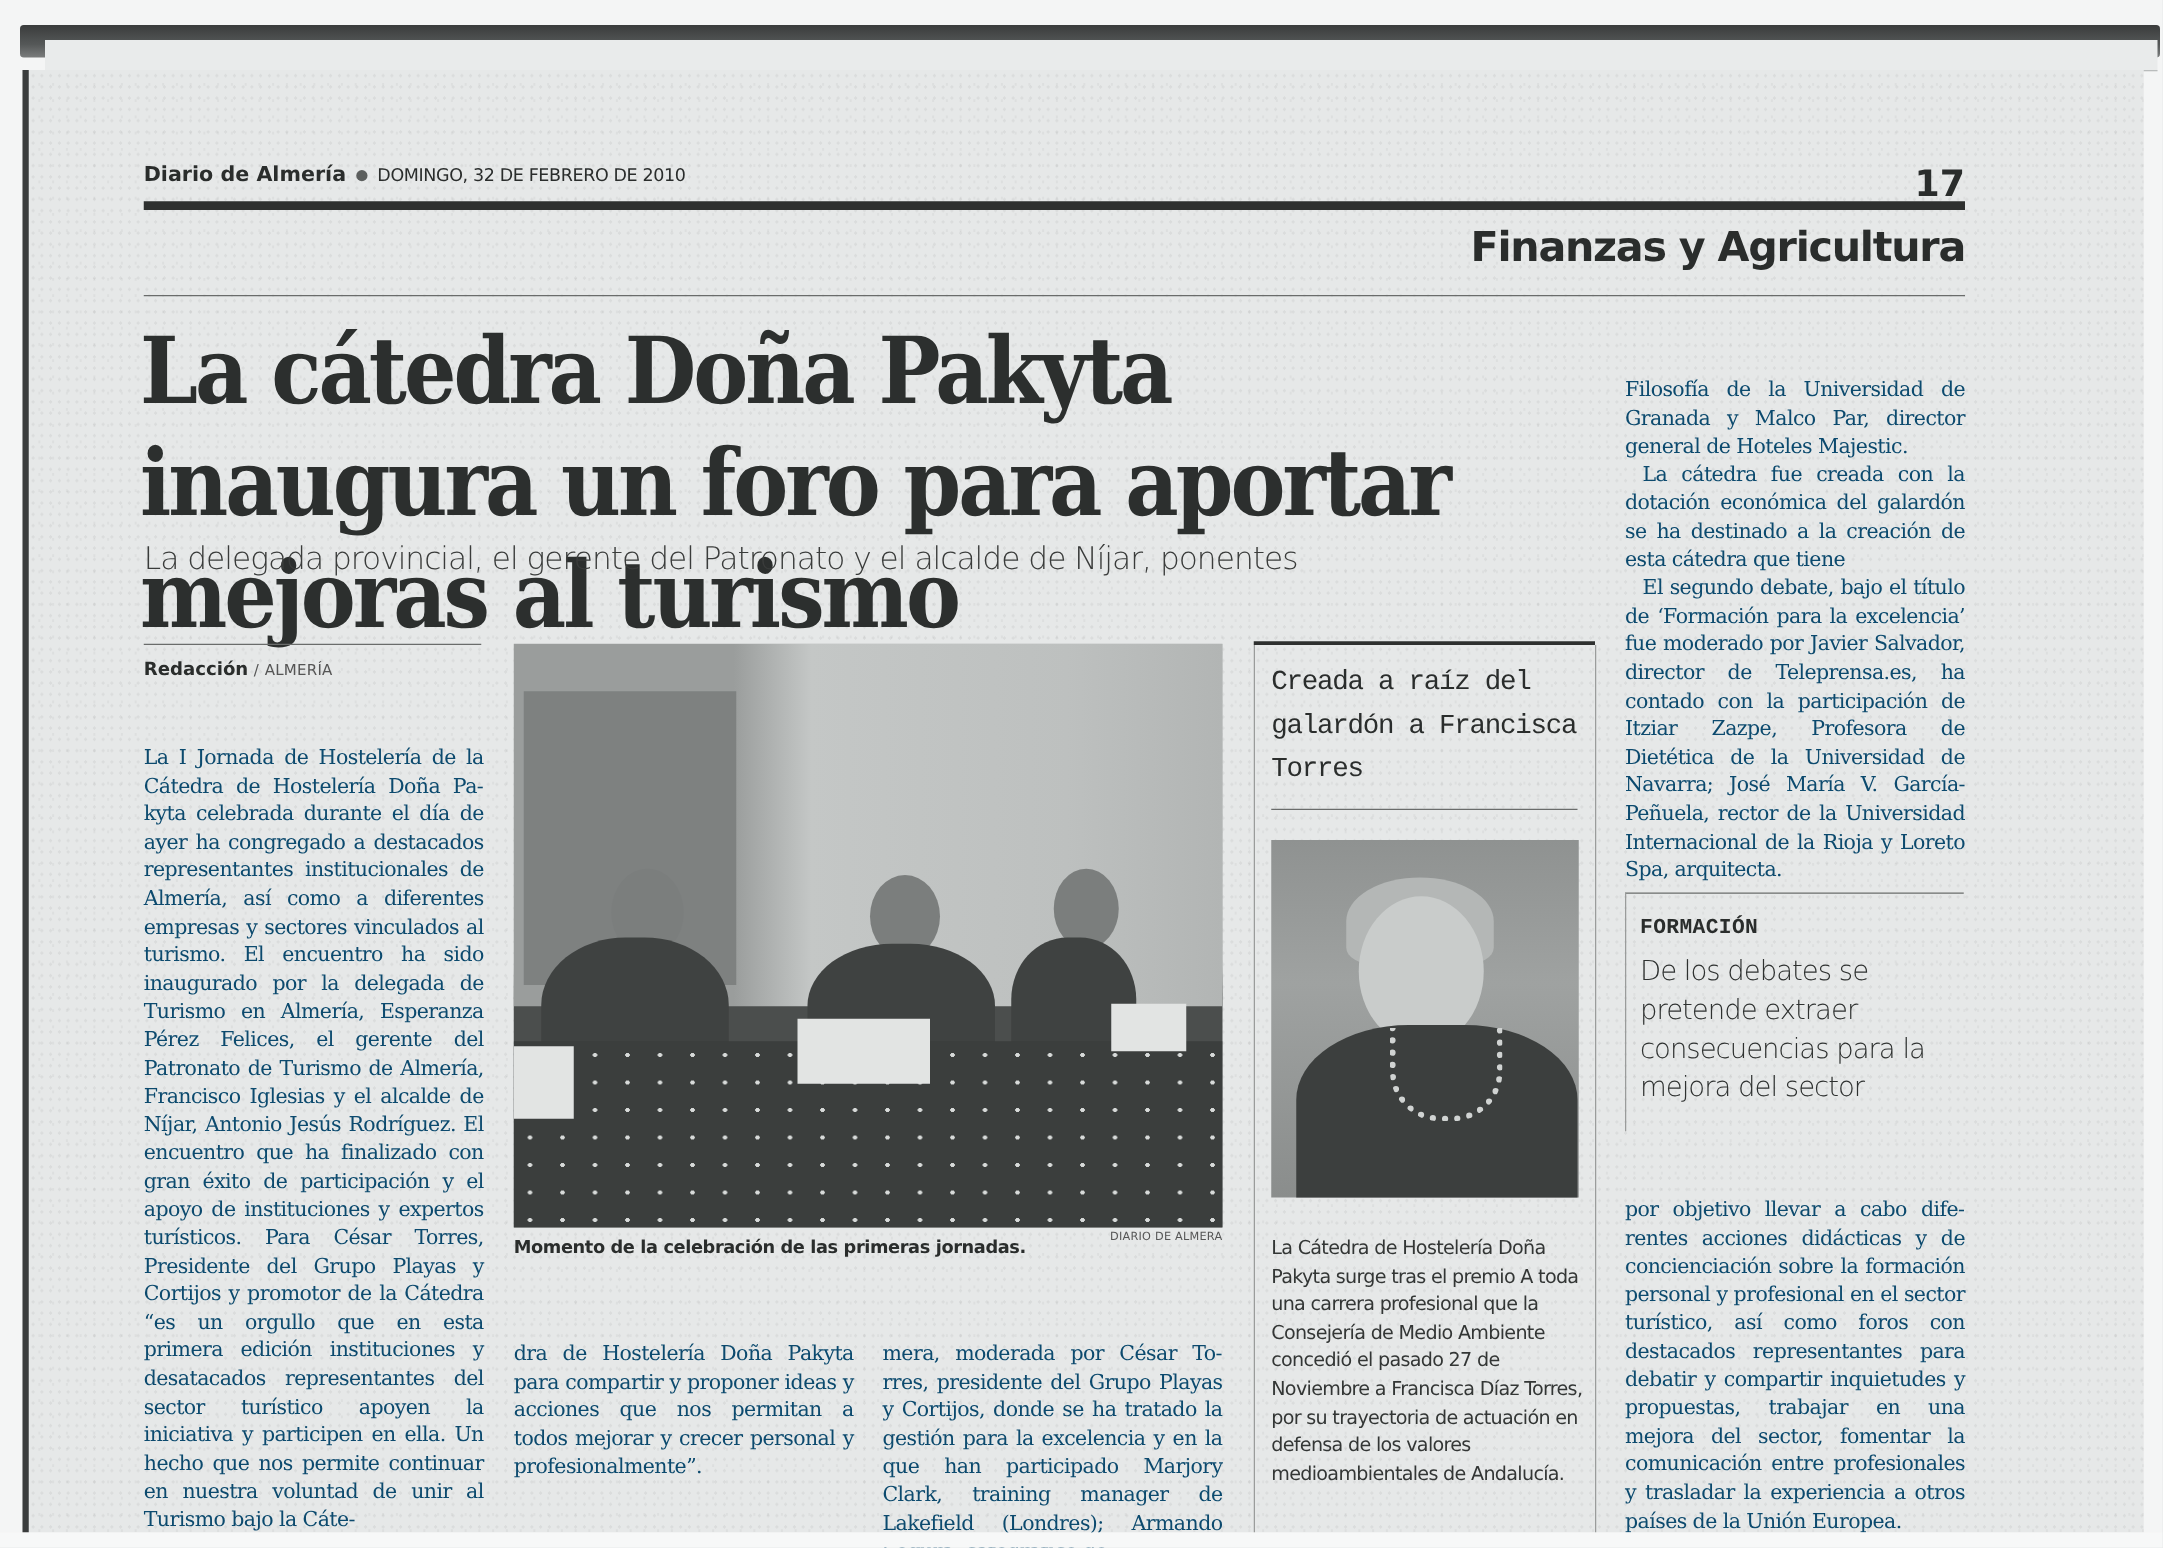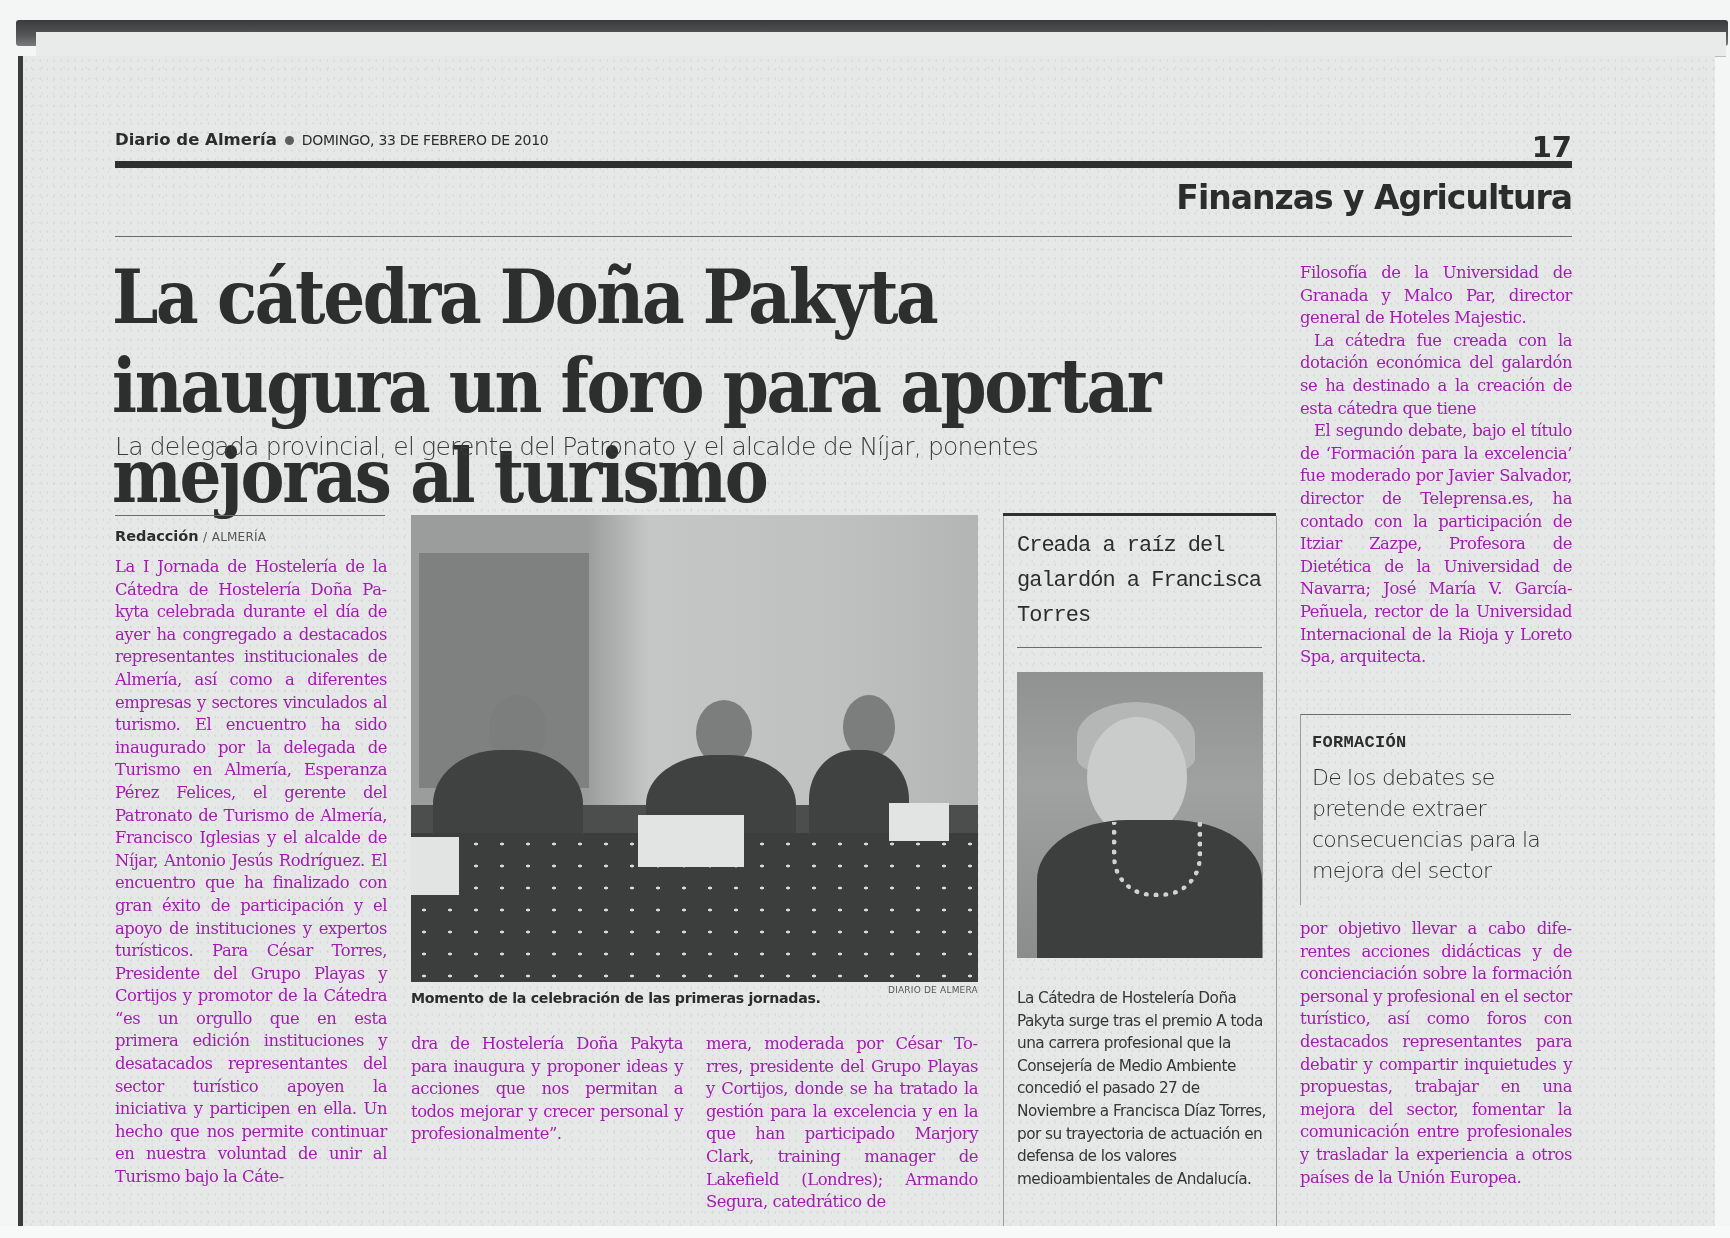--- a/index.html
+++ b/index.html
@@ -49,21 +49,21 @@
   }
   .subhead {
     left:115px; top:432px; width:1160px;
     font-family:"DejaVu Sans", sans-serif; font-weight:300;
     font-size:25px; letter-spacing:-0.8px; color:#3a3c3b;
   }
 
   
   .col {
     font-family:"DejaVu Serif", serif; font-size:16.4px; line-height:22.6px;
-    text-align:justify; hyphens:manual; color:#a21caf; letter-spacing:-0.45px;
+    text-align:justify; hyphens:manual; color:#0c4a6e; letter-spacing:-0.45px;margin-top:39px;
   }
   .col p { margin:0; }
   .col p.indent { text-indent:14px; }
 
   .byline-rule { left:115px; top:515px; width:270px; height:1px; background:#6a6c6b; }
   .byline { left:115px; top:528px; font-family:"DejaVu Sans", sans-serif; font-size:14px; }
   .byline b { font-size:14.5px; }
   .byline .loc { font-size:12px; color:#555; letter-spacing:0.2px; }
   .col1 { left:115px; top:556px; width:272px; }
 
@@ -112,21 +112,21 @@
 </style>
 </head>
 <body>
 
 <div class="scan-top"></div>
 <div class="scan-fold"></div>
 
 <div class="page"></div>
 
 <div class="abs masthead">
-  <span class="paper">Diario de Almería</span><span class="dot"></span><span class="date">DOMINGO, 33 DE FEBRERO DE 2010</span>
+  <span class="paper">Diario de Almería</span><span class="dot"></span><span class="date">DOMINGO, 32 DE FEBRERO DE 2010</span>
 </div>
 <div class="abs pagenum">17</div>
 <div class="abs rule-thick"></div>
 <div class="abs section">Finanzas y Agricultura</div>
 <div class="abs rule-thin"></div>
 
 <div class="abs headline">La cátedra Doña Pakyta inaugura un foro para aportar mejoras al turismo</div>
 <div class="abs subhead">La delegada provincial, el gerente del Patronato y el alcalde de Níjar, ponentes</div>
 
 <div class="abs byline-rule"></div>
@@ -150,21 +150,21 @@
   <div class="person" style="left:398px;top:235px;width:100px;height:110px;"></div>
   <div class="table"></div>
   <div class="card" style="left:0;top:322px;width:48px;height:58px;"></div>
   <div class="card" style="left:227px;top:300px;width:106px;height:52px;"></div>
   <div class="card" style="left:478px;top:288px;width:60px;height:38px;"></div>
 </div>
 <div class="abs photo-credit">DIARIO DE ALMERA</div>
 <div class="abs photo-caption">Momento de la celebración de las primeras jornadas.</div>
 
 <div class="abs col col2">
-  <p>dra de Hostelería Doña Pakyta para inaugura y proponer ideas y acciones que nos permi­tan a todos mejorar y crecer personal y profesionalmente”.</p>
+  <p>dra de Hostelería Doña Pakyta para compartir y proponer ideas y acciones que nos permi­tan a todos mejorar y crecer personal y profesionalmente”.</p>
 </div>
 <div class="abs col col3">
   <p>mera, moderada por César To­rres, presidente del Grupo Pla­yas y Cortijos, donde se ha tra­tado la gestión para la excelen­cia y en la que han participado Marjory Clark, training mana­ger de Lakefield (Londres); Ar­mando Segura, catedrático de</p>
 </div>
 
 <div class="abs box-rule"></div>
 <div class="abs box-border"></div>
 <div class="abs box-title">Creada a raíz del galardón a Francisca Torres</div>
 <div class="abs box-title-rule"></div>
 <div class="abs portrait">

